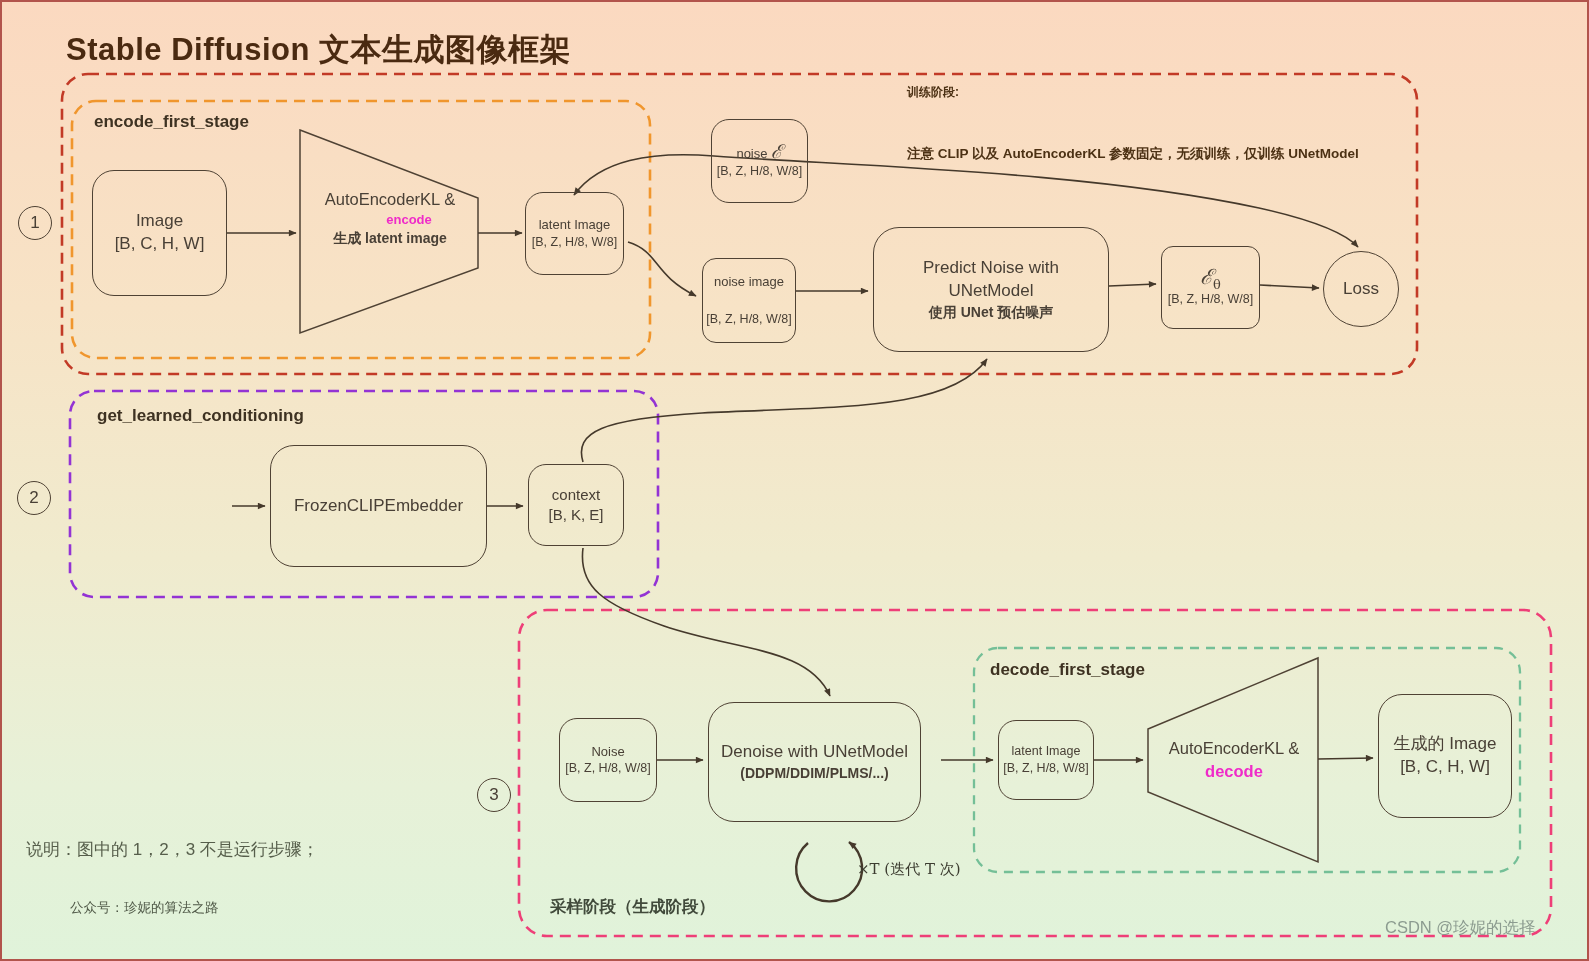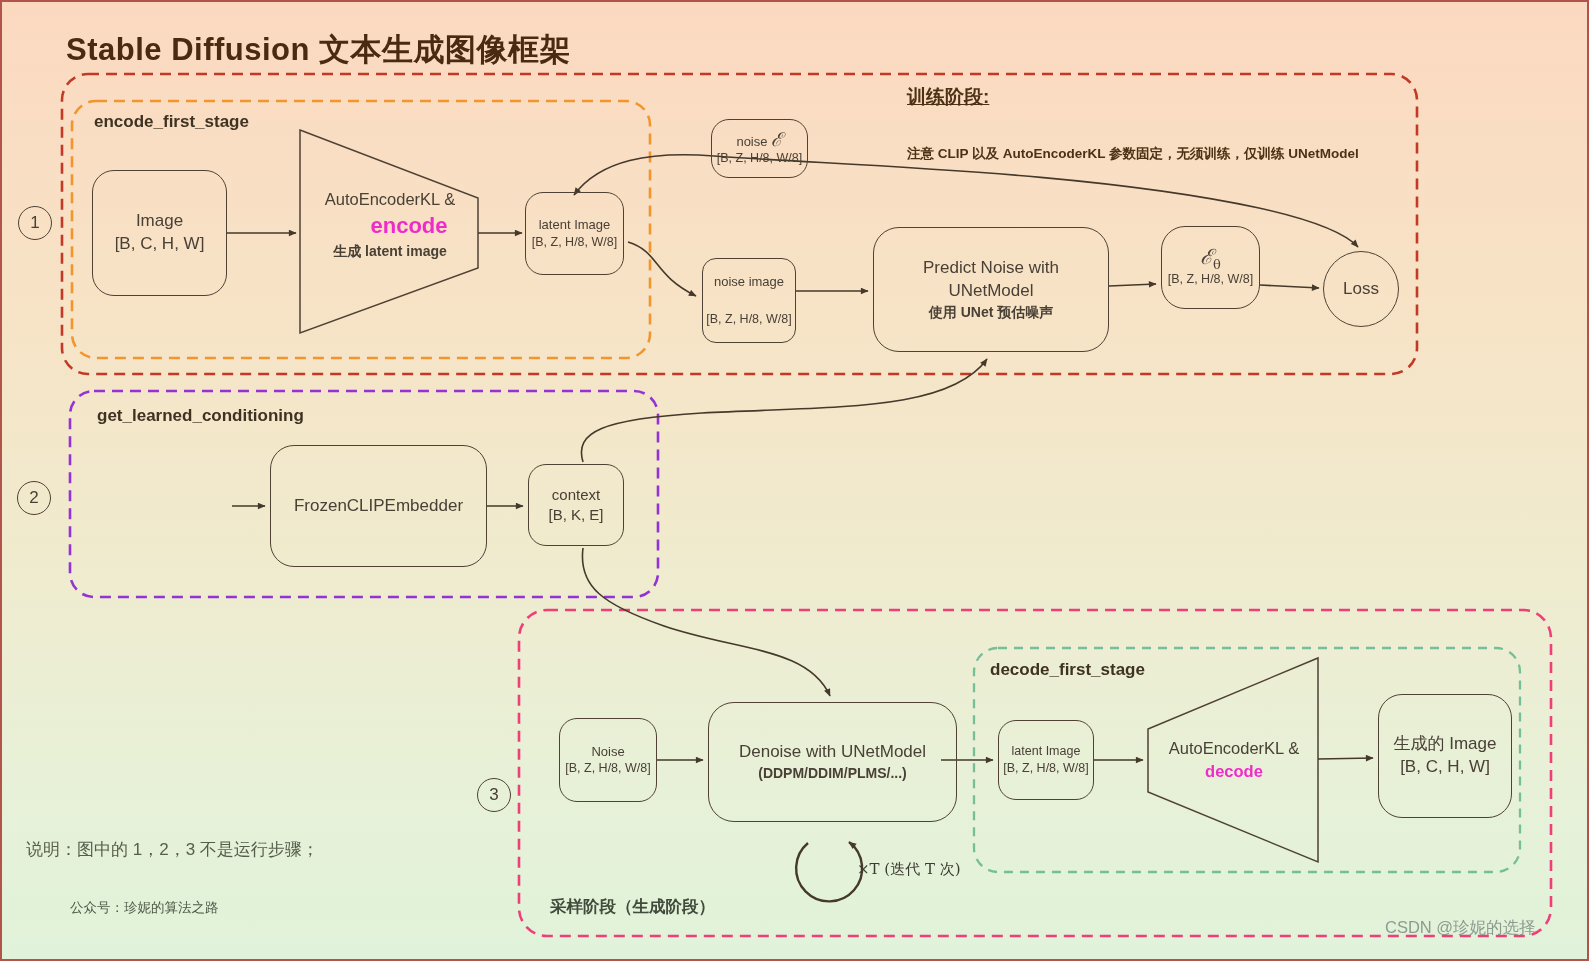--- a/index.html
+++ b/index.html
@@ -26,21 +26,21 @@
   .dim{font-size:12.5px;}
   .hl{color:#ef2bc9;font-weight:bold;}
   .cjk-b{font-weight:bold;font-size:14px;}
   .script{font-family:"DejaVu Serif",serif;font-style:italic;font-size:19px;line-height:1;}
   .script sub{font-style:normal;font-size:13px;}
   .trap-text{position:absolute;z-index:2;text-align:center;line-height:1.4;}
   .note-text{font-size:17px;color:#565e4b;line-height:25px;}
   .account{font-size:13.5px;color:#4f5847;}
   .loop-label{font-family:"DejaVu Serif",serif;font-size:15px;color:#3c3c30;}
   .watermark{font-size:16.5px;color:rgba(125,140,130,0.85);z-index:3;}
-  .train-header{font-weight:bold;font-size:19px;color:#4c3114;text-decoration:underline;}
+  .train-header{font-weight:bold;font-size:12px;color:#4c3114;}
   .train-note{font-weight:bold;font-size:13.5px;color:#4c3114;margin-top:36px;}
   .sampling-label{font-weight:bold;font-size:16.5px;color:#414a3b;}
 </style>
 </head>
 <body>
 
 <div class="page">
 
   <svg class="layer" width="1589" height="961" viewBox="0 0 1589 961">
     <defs>
@@ -91,46 +91,46 @@
   <div class="badge" style="left:15px;top:479px;">2</div>
   <div class="badge" style="left:475px;top:776px;">3</div>
 
   <div class="node" style="left:90px;top:168px;width:135px;height:126px;border-radius:22px;font-size:17px;">
     <div>Image</div>
     <div>[B, C, H, W]</div>
   </div>
 
   <div class="trap-text" style="left:300px;top:186px;width:176px;">
     <div style="font-size:16.5px;">AutoEncoderKL &amp;</div>
-    <div class="hl" style="font-size:22px;padding-left:38px;">encode</div>
+    <div class="hl" style="font-size:13px;padding-left:38px;">encode</div>
     <div class="cjk-b">生成 latent image</div>
   </div>
 
   <div class="node" style="left:523px;top:190px;width:99px;height:83px;border-radius:18px;font-size:13px;">
     <div>latent Image</div>
     <div class="dim">[B, Z, H/8, W/8]</div>
   </div>
 
-  <div class="node" style="left:709px;top:117px;width:97px;height:59px;border-radius:18px;font-size:13px;">
+  <div class="node" style="left:709px;top:117px;width:97px;height:84px;border-radius:18px;font-size:13px;">
     <div><span>noise</span>&nbsp;<span class="script">ℰ</span></div>
     <div class="dim">[B, Z, H/8, W/8]</div>
   </div>
 
   <div class="node" style="left:700px;top:256px;width:94px;height:85px;border-radius:14px;font-size:13px;gap:20px;">
     <div>noise image</div>
     <div class="dim">[B, Z, H/8, W/8]</div>
   </div>
 
   <div class="node" style="left:871px;top:225px;width:236px;height:125px;border-radius:26px;font-size:17px;">
     <div>Predict Noise with</div>
     <div>UNetModel</div>
     <div class="cjk-b">使用 UNet 预估噪声</div>
   </div>
 
-  <div class="node" style="left:1159px;top:224px;width:99px;height:83px;border-radius:24px;font-size:13px;">
+  <div class="node" style="left:1159px;top:244px;width:99px;height:83px;border-radius:12px;font-size:13px;">
     <div class="script" style="font-size:21px;"><span>ℰ</span><sub>θ</sub></div>
     <div class="dim">[B, Z, H/8, W/8]</div>
   </div>
 
   <div class="node" style="left:1321px;top:249px;width:76px;height:76px;border-radius:50%;font-size:17px;">
     <div>Loss</div>
   </div>
 
 
   <div class="node" style="left:268px;top:443px;width:217px;height:122px;border-radius:24px;font-size:17px;">
@@ -140,21 +140,21 @@
   <div class="node" style="left:526px;top:462px;width:96px;height:82px;border-radius:18px;font-size:15px;">
     <div>context</div>
     <div>[B, K, E]</div>
   </div>
 
   <div class="node" style="left:557px;top:716px;width:98px;height:84px;border-radius:18px;font-size:13px;">
     <div>Noise</div>
     <div class="dim">[B, Z, H/8, W/8]</div>
   </div>
 
-  <div class="node" style="left:706px;top:700px;width:249px;height:120px;border-radius:26px;font-size:17px;">
+  <div class="node" style="left:706px;top:700px;width:213px;height:120px;border-radius:26px;font-size:17px;">
     <div>Denoise with UNetModel</div>
     <div class="cjk-b">(DDPM/DDIM/PLMS/...)</div>
   </div>
 
   <div class="abs loop-label" style="left:855px;top:858px;">×T (迭代 T 次)</div>
 
   <div class="node" style="left:996px;top:718px;width:96px;height:80px;border-radius:18px;font-size:12.5px;">
     <div>latent Image</div>
     <div class="dim">[B, Z, H/8, W/8]</div>
   </div>

